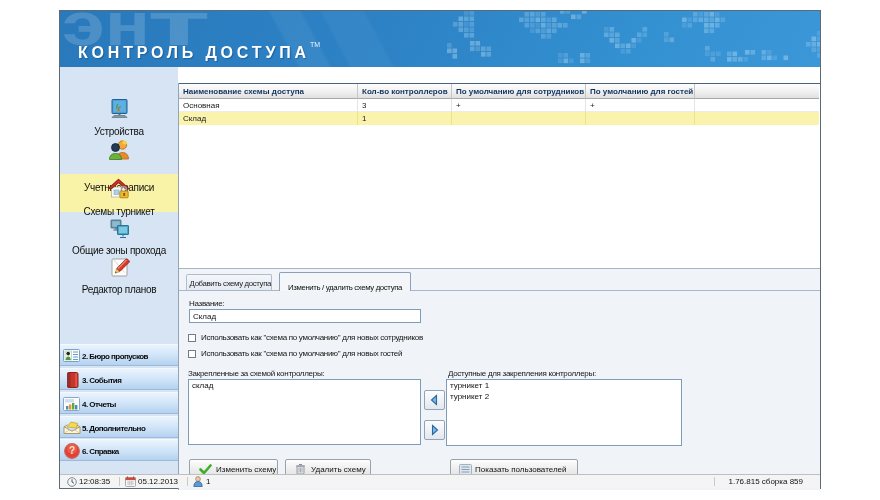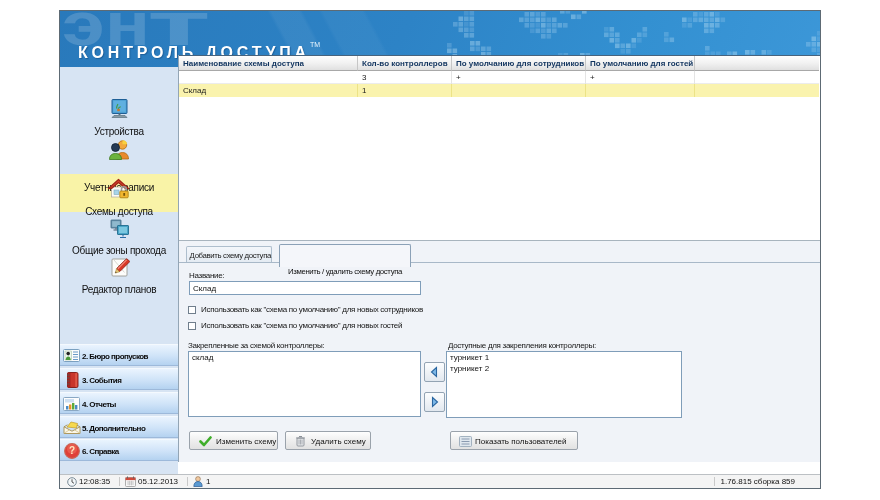--- a/index.html
+++ b/index.html
@@ -18,30 +18,30 @@
 .sbtn1{position:absolute;left:0;top:1px;width:118px;height:26px;
  background:linear-gradient(#f5f9fe,#e3eefa 50%,#c8dcf2);border-bottom:1px solid #8aa6c4;}
 .sbtn1 .t{position:absolute;left:20px;top:9px;font-size:8.5px;font-weight:bold;color:#0a0a0a;white-space:nowrap;letter-spacing:-0.3px;}
 .item{position:absolute;left:0;width:118px;text-align:center;}
 .item .lbl{font-size:10px;color:#101010;white-space:nowrap;letter-spacing:-0.3px;}
 .ysel{position:absolute;left:0;top:107px;width:118px;height:38px;background:#f9f3a7;}
 .nav{position:absolute;left:0;width:118px;height:22px;
  background:linear-gradient(#eaf4fe,#cfe3f8 55%,#b4d2f0);border-top:1px solid #f4f9fe;border-bottom:1px solid #9db9da;}
 .nav .t{position:absolute;left:22px;top:7px;font-size:8px;font-weight:bold;color:#0a0a0a;white-space:nowrap;letter-spacing:-0.55px;}
 
-#main{position:absolute;left:118px;top:44px;width:642px;height:407px;background:#14532d;}
+#main{position:absolute;left:118px;top:72px;width:642px;height:407px;background:#14532d;}
 #tblarea{position:absolute;left:1px;top:1px;width:641px;height:184px;background:#fff;}
 .th{position:absolute;top:0;height:15px;background:linear-gradient(#fefefe,#f0f0f0 55%,#e0e0e0);border-right:1px solid #c6c6c6;border-bottom:1px solid #a8a8a8;font-size:8px;font-weight:bold;color:#10335e;padding:3px 0 0 4px;white-space:nowrap;overflow:hidden;}
 .td{position:absolute;height:13px;font-size:8px;color:#1a1a1a;padding:2px 0 0 4px;border-right:1px solid #e4e4e4;white-space:nowrap;overflow:hidden;}
 .row2 .td{background:#faf3ae;border-right:1px solid #ece387;}
 
 #form{position:absolute;left:1px;top:185px;width:641px;height:222px;background:#f0f3f8;border-top:1px solid #a8b4be;}
 .tabline{position:absolute;left:0;top:21px;width:641px;height:1px;background:#a8b8c8;}
 .tab0{position:absolute;left:7px;top:5px;width:86px;height:16px;background:linear-gradient(#f3f6fa,#e4ebf3);border:1px solid #aebecd;border-bottom:none;border-radius:2px 2px 0 0;font-size:7.8px;color:#222;text-align:right;padding-top:4px;white-space:nowrap;letter-spacing:-0.35px;}
-.tab1{position:absolute;left:100px;top:3px;width:132px;height:19px;background:#f4f6fa;border:1px solid #8ba1b7;border-bottom:none;border-radius:2px 2px 0 0;font-size:7.8px;color:#111;text-align:center;padding-top:22px;z-index:3;white-space:nowrap;letter-spacing:-0.35px;}
+.tab1{position:absolute;left:100px;top:3px;width:132px;height:19px;background:#f4f6fa;border:1px solid #8ba1b7;border-bottom:none;border-radius:2px 2px 0 0;font-size:7.8px;color:#111;text-align:center;padding-top:10px;z-index:3;white-space:nowrap;letter-spacing:-0.35px;}
 .lbl9{position:absolute;font-size:8px;color:#151515;white-space:nowrap;letter-spacing:-0.3px;}
 .inp{position:absolute;left:10px;top:40px;width:232px;height:14px;border:1px solid #7f9db9;background:#fff;font-size:8px;color:#111;padding:0 0 0 3px;font-family:"Liberation Sans",sans-serif;}
 .cb{position:absolute;width:8px;height:8px;border:1px solid #707e8c;background:#fff;}
 .lb{position:absolute;border:1px solid #7f9db9;background:#fff;font-size:8px;color:#111;padding:1px 3px;line-height:10.5px;}
 .abtn{position:absolute;width:21px;height:20px;background:linear-gradient(#fcfdfe,#e2e8ef);border:1px solid #93a3b3;border-radius:2px;}
 .btn{position:absolute;height:19px;background:linear-gradient(#fefefe,#f0f0f0 45%,#e2e2e2);border:1px solid #9aa2ab;border-radius:2px;font-size:8px;color:#111;white-space:nowrap;}
 
 #status{position:absolute;left:0;top:463px;width:760px;height:14px;background:#f4f4f4;border-top:1px solid #bcc0c4;font-size:8px;color:#111;white-space:nowrap;}
 .sep{position:absolute;top:2px;width:1px;height:9px;background:#c9c9c9;}
 </style>
@@ -222,21 +222,21 @@
     </div>
     <div class="item" style="top:111px">
       <svg width="25" height="23" viewBox="0 0 25 23">
         <rect x="4.5" y="9" width="13.5" height="10" fill="#fbfaf4" stroke="#b0a89a" stroke-width="0.7"></rect>
         <path d="M1.5 10.5 L11.5 1.5 L21.5 10.5 L18.5 10.5 L11.5 4.5 L4.5 10.5 Z" fill="#d2402e" stroke="#a02516" stroke-width="1.2" stroke-linejoin="round"></path>
         <rect x="7" y="12" width="5" height="4.5" fill="#a8d4e8" stroke="#7aa8c0" stroke-width="0.6"></rect>
         <path d="M14.5 13 v-1.8 a2.4 2.4 0 0 1 4.8 0 v1.8" fill="none" stroke="#9a9a9a" stroke-width="1.6"></path>
         <rect x="12.8" y="13" width="8.4" height="6.8" rx="1" fill="#f0b62e" stroke="#a87a0e" stroke-width="0.8"></rect>
         <rect x="16.3" y="15" width="1.8" height="2.8" fill="#7a5608"></rect>
       </svg>
-      <div class="lbl" style="margin-top:1px">Схемы доступа</div>
+      <div class="lbl" style="margin-top:1px">Схемы турникет</div>
     </div>
     <div class="item" style="top:152px">
       <svg width="21" height="21" viewBox="0 0 21 21">
         <rect x="2" y="1" width="10" height="8" rx="0.5" fill="#6a93ae" stroke="#3d6a84" stroke-width="0.8"></rect>
         <rect x="3.2" y="2.2" width="7.6" height="5.6" fill="#8fb9cd"></rect>
         <path d="M7 9 v1.5 M4.5 11 h5" stroke="#46586e" stroke-width="1"></path>
         <rect x="8.5" y="6.5" width="11" height="9" rx="0.5" fill="#4aa5c8" stroke="#1e6d8e" stroke-width="0.9"></rect>
         <rect x="10" y="8" width="8" height="6" fill="#7cc8e0"></rect>
         <path d="M14 15.5 v2 M11 18.5 h6" stroke="#2a6da8" stroke-width="1.1"></path>
       </svg>
@@ -306,20 +306,21 @@
   <div id="main">
     <div style="position:absolute;left:0;top:0;width:642px;height:1px;background:#47637d"></div>
     <div style="position:absolute;left:0;top:0;width:1px;height:407px;background:#93a5b5"></div>
     <div id="tblarea">
       <div class="th" style="left:0;width:179px">Наименование схемы доступа</div>
       <div class="th" style="left:179px;width:94px">Кол-во контроллеров</div>
       <div class="th" style="left:273px;width:134px">По умолчанию для сотрудников</div>
       <div class="th" style="left:407px;width:109px">По умолчанию для гостей</div>
       <div class="th" style="left:516px;width:124px;border-right:none"></div>
       <div class="row1" style="position:absolute;left:0;top:15px;width:640px;height:13px;border-bottom:1px solid #ececec">
+        <div class="td" style="left:0;top:0;width:179px">Основная</div>
         <div class="td" style="left:179px;top:0;width:94px">3</div>
         <div class="td" style="left:273px;top:0;width:134px">+</div>
         <div class="td" style="left:407px;top:0;width:109px">+</div>
       </div>
       <div class="row2" style="position:absolute;left:0;top:28px;width:640px;height:13px;background:#faf3ae">
         <div class="td" style="left:0;top:0;width:179px">Склад</div>
         <div class="td" style="left:179px;top:0;width:94px">1</div>
         <div class="td" style="left:273px;top:0;width:134px"></div>
         <div class="td" style="left:407px;top:0;width:109px"></div>
       </div>
@@ -385,15 +386,15 @@
       <path d="M2 6 h7 M2 8 h7 M4.3 4.8 v4.5 M6.6 4.8 v4.5" stroke="#b8b8b8" stroke-width="0.7"></path>
     </svg>
     <span style="position:absolute;left:78px;top:2px">05.12.2013</span>
     <div class="sep" style="left:127px"></div>
     <svg width="10" height="11" viewBox="0 0 10 11" style="position:absolute;left:133px;top:1px">
       <circle cx="5" cy="3" r="2.4" fill="#f0c8a0" stroke="#8a6a4a" stroke-width="0.6"></circle>
       <path d="M0.8 10.5 c0-3.4 1.8-5 4.2-5 c2.4 0 4.2 1.6 4.2 5 z" fill="#5a9ad2" stroke="#2a5a92" stroke-width="0.7"></path>
     </svg>
     <span style="position:absolute;left:146px;top:2px">1</span>
     <div class="sep" style="left:654px"></div>
-    <span style="position:absolute;right:25px;top:2px">1.76.815 сборка 859</span>
+    <span style="position:absolute;right:17px;top:2px">1.76.815 сборка 859</span>
   </div>
 </div>
 
 </body></html>

